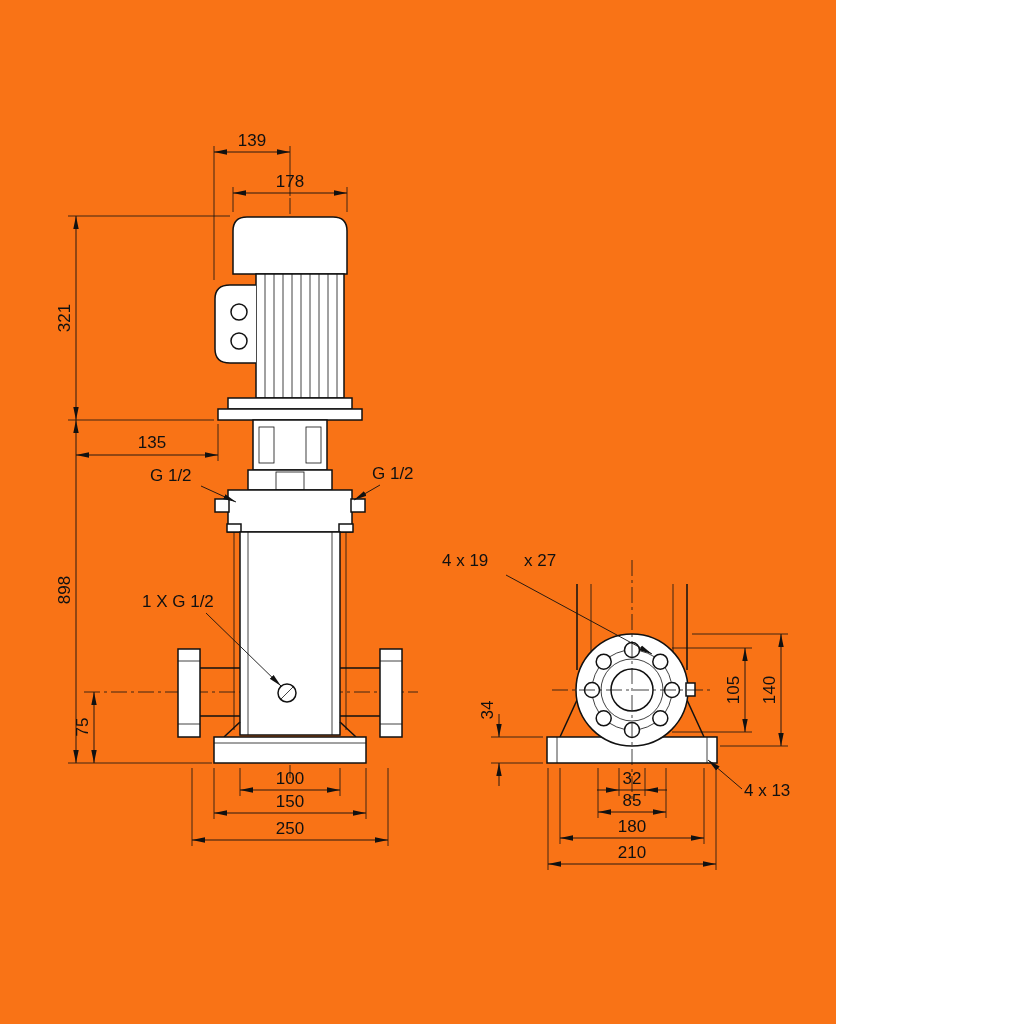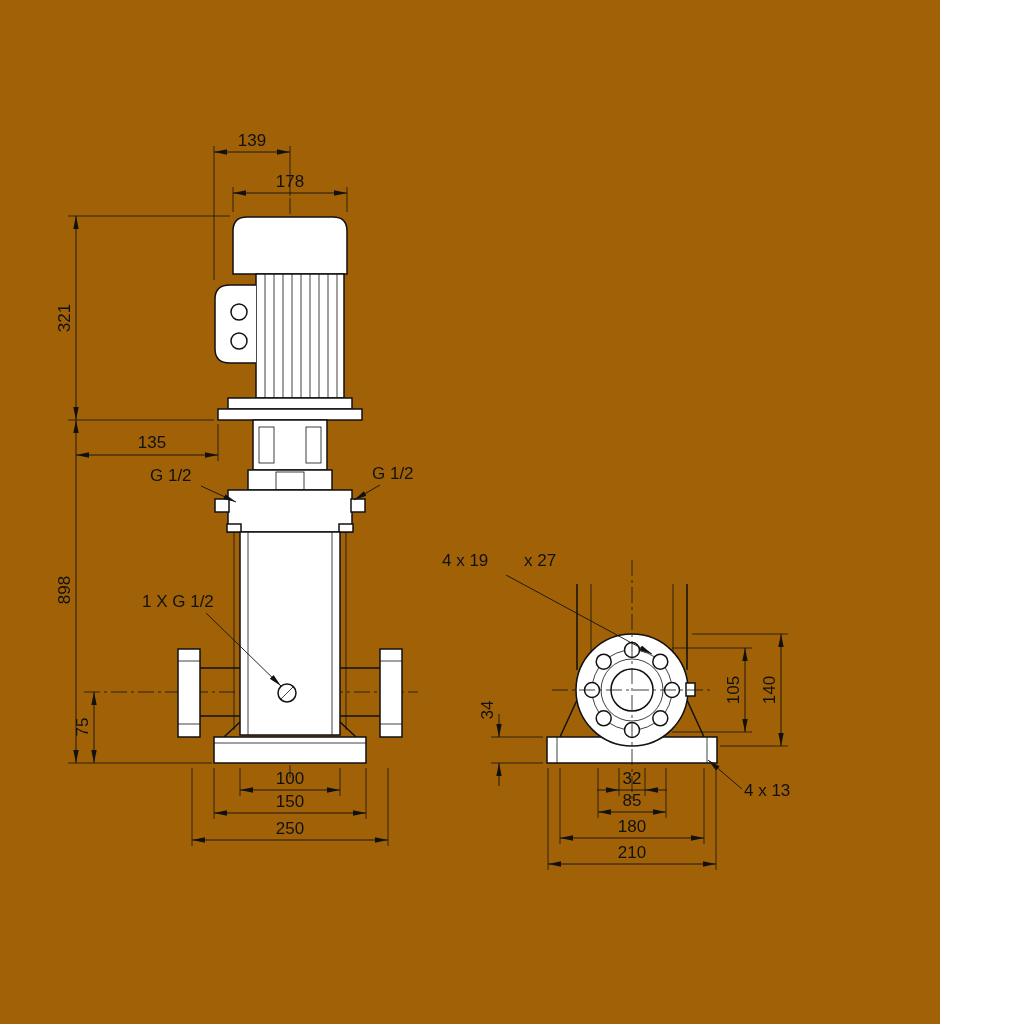--- a/index.html
+++ b/index.html
@@ -1,16 +1,16 @@
 <!DOCTYPE html>
 <html><head>
 <meta charset="utf-8">
 <style>
   html,body{margin:0;padding:0;background:#fff;}
-  .canvas{position:relative;width:940px;height:1024px;background:#a16207;overflow:hidden;}
+  .canvas{position:relative;width:836px;height:1024px;background:#f97316;overflow:hidden;}
   svg{position:absolute;left:0;top:0;}
   svg text{font-family:"Liberation Sans","DejaVu Sans",sans-serif;font-size:17px;fill:#111;}
   .tm{text-anchor:middle;}
   .ts{text-anchor:start;}
   .ol{stroke:#111;stroke-width:1.5;fill:none;}          
   .olf{stroke:#111;stroke-width:1.5;fill:#fff;}         
   .thin{stroke:#111;stroke-width:0.8;fill:none;}        
   .dl{stroke:#111;stroke-width:0.9;fill:none;}          
   .cl{stroke:#111;stroke-width:0.8;fill:none;stroke-dasharray:16 4 3 4;} 
 </style>

